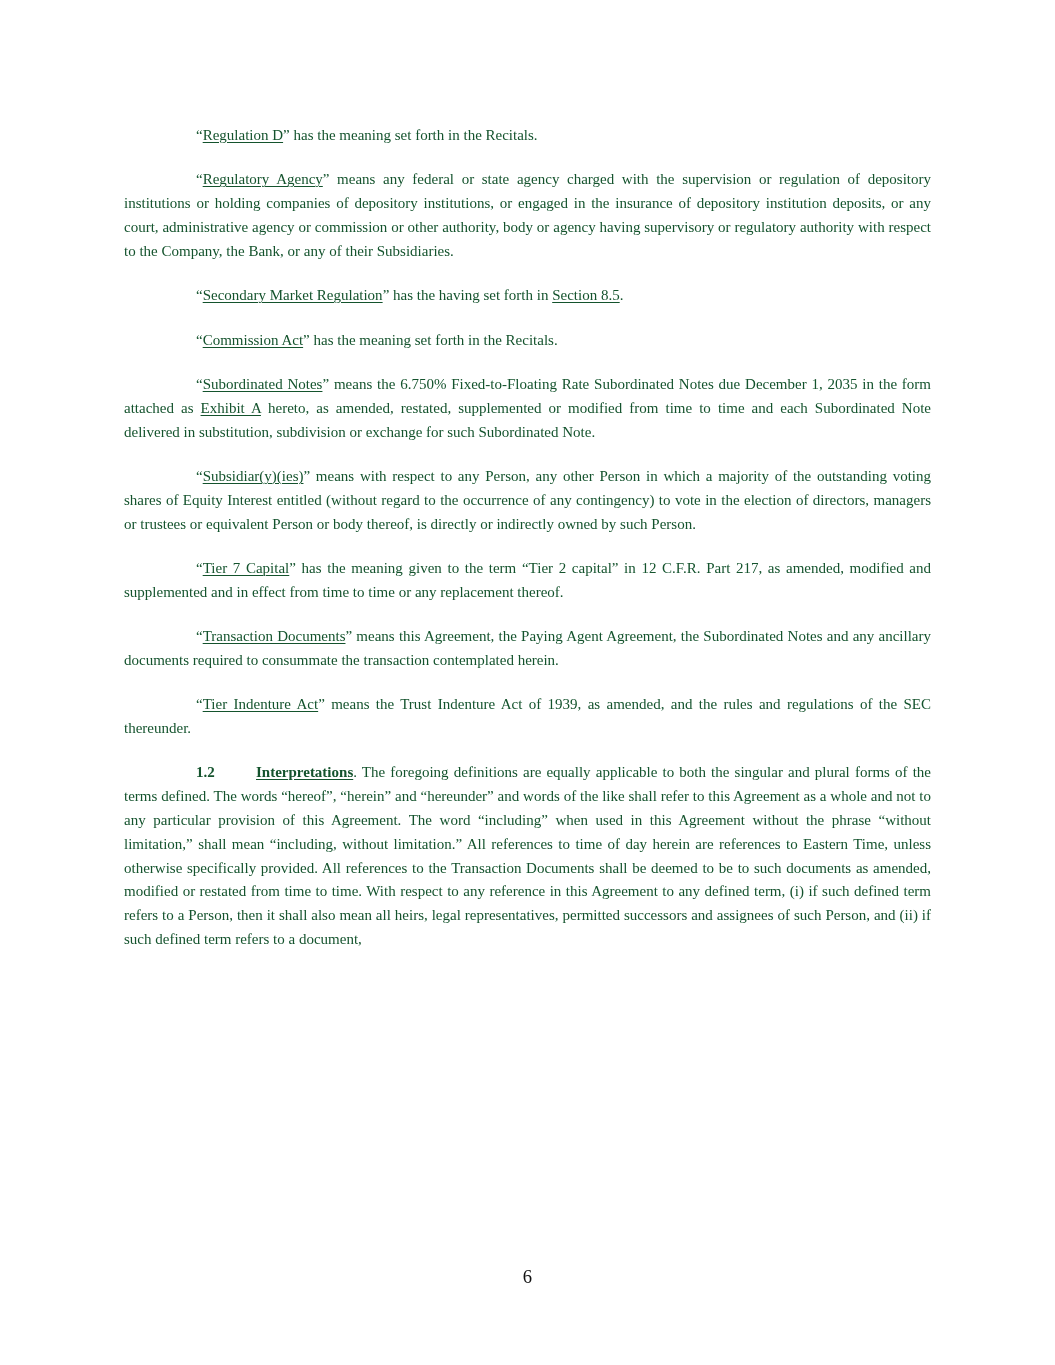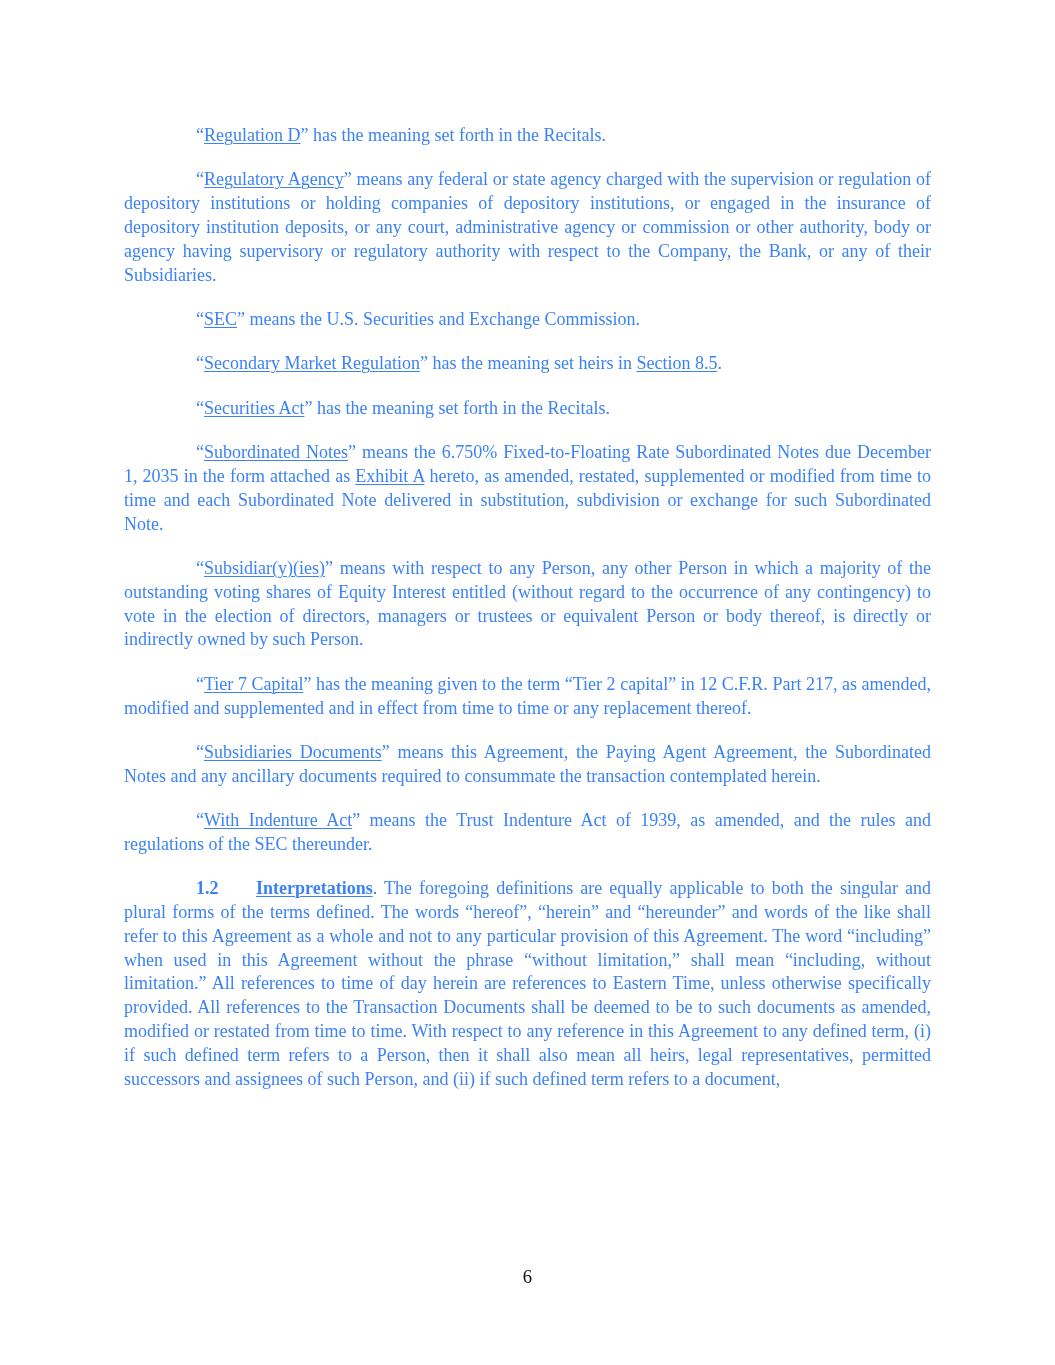--- a/index.html
+++ b/index.html
@@ -1,54 +1,53 @@
 <!DOCTYPE html>
 <html><head>
 <meta charset="utf-8">
 <style>
   html, body { margin: 0; padding: 0; background: #ffffff; }
   body { width: 1055px; height: 1365px; position: relative; overflow: hidden; }
   .page {
     position: absolute; left: 124px; top: 124px; width: 807px;
-    font-family: "Liberation Serif", serif; font-size: 18px; line-height: 23.8px;
-    color: #3b82f6;
+    font-family: "Liberation Serif", serif; font-size: 15px; line-height: 23.8px;
+    color: #14532d;
   }
   .p { margin: 0 0 20.6px 0; text-align: justify; text-indent: 72px; }
   .p.last { margin-bottom: 4px; }
   .u { text-decoration: underline; text-underline-offset: 2px; text-decoration-thickness: 1px; }
   .b { font-weight: bold; }
   .secnum { display: inline-block; width: 60px; text-indent: 0; font-weight: bold; }
   .pagenum {
     position: absolute; left: 0; width: 1055px; top: 1266px; text-align: center;
     font-family: "Liberation Serif", serif; font-size: 18.6px; color: #111111;
   }
 </style>
 </head>
 <body>
 
 <div class="page">
 
   <p class="p"><span>“</span><span class="u">Regulation D</span><span>”</span><span> has the meaning set forth in the Recitals.</span></p>
 
   <p class="p"><span>“</span><span class="u">Regulatory Agency</span><span>”</span><span> means any federal or state agency charged with the supervision or regulation of depository institutions or holding companies of depository institutions, or engaged in the insurance of depository institution deposits, or any court, administrative agency or commission or other authority, body or agency having supervisory or regulatory authority with respect to the Company, the Bank, or any of their Subsidiaries.</span></p>
 
-  <p class="p"><span>“</span><span class="u">SEC</span><span>”</span><span> means the U.S. Securities and Exchange Commission.</span></p>
 
-  <p class="p"><span>“</span><span class="u">Secondary Market Regulation</span><span>”</span><span> has the meaning set heirs in </span><span class="u">Section 8.5</span><span>.</span></p>
+  <p class="p"><span>“</span><span class="u">Secondary Market Regulation</span><span>”</span><span> has the having set forth in </span><span class="u">Section 8.5</span><span>.</span></p>
 
-  <p class="p"><span>“</span><span class="u">Securities Act</span><span>”</span><span> has the meaning set forth in the Recitals.</span></p>
+  <p class="p"><span>“</span><span class="u">Commission Act</span><span>”</span><span> has the meaning set forth in the Recitals.</span></p>
 
   <p class="p"><span>“</span><span class="u">Subordinated Notes</span><span>”</span><span> means the 6.750% Fixed-to-Floating Rate Subordinated Notes due December 1, 2035 in the form attached as </span><span class="u">Exhibit A</span><span> hereto, as amended, restated, supplemented or modified from time to time and each Subordinated Note delivered in substitution, subdivision or exchange for such Subordinated Note.</span></p>
 
 
   <p class="p"><span>“</span><span class="u">Subsidiar(y)(ies)</span><span>”</span><span> means with respect to any Person, any other Person in which a majority of the outstanding voting shares of Equity Interest entitled (without regard to the occurrence of any contingency) to vote in the election of directors, managers or trustees or equivalent Person or body thereof, is directly or indirectly owned by such Person.</span></p>
 
   <p class="p"><span>“</span><span class="u">Tier 7 Capital</span><span>”</span><span> has the meaning given to the term “Tier 2 capital” in 12 C.F.R. Part 217, as amended, modified and supplemented and in effect from time to time or any replacement thereof.</span></p>
 
-  <p class="p"><span>“</span><span class="u">Subsidiaries Documents</span><span>”</span><span> means this Agreement, the Paying Agent Agreement, the Subordinated Notes and any ancillary documents required to consummate the transaction contemplated herein.</span></p>
+  <p class="p"><span>“</span><span class="u">Transaction Documents</span><span>”</span><span> means this Agreement, the Paying Agent Agreement, the Subordinated Notes and any ancillary documents required to consummate the transaction contemplated herein.</span></p>
 
-  <p class="p"><span>“</span><span class="u">With Indenture Act</span><span>”</span><span> means the Trust Indenture Act of 1939, as amended, and the rules and regulations of the SEC thereunder.</span></p>
+  <p class="p"><span>“</span><span class="u">Tier Indenture Act</span><span>”</span><span> means the Trust Indenture Act of 1939, as amended, and the rules and regulations of the SEC thereunder.</span></p>
 
   <p class="p last"><span class="secnum">1.2</span><span class="b u">Interpretations</span><span>.</span><span>  The foregoing definitions are equally applicable to both the singular and plural forms of the terms defined.  The words “hereof”, “herein” and “hereunder” and words of the like shall refer to this Agreement as a whole and not to any particular provision of this Agreement.  The word “including” when used in this Agreement without the phrase “without limitation,” shall mean “including, without limitation.” All references to time of day herein are references to Eastern Time, unless otherwise specifically provided. All references to the Transaction Documents shall be deemed to be to such documents as amended, modified or restated from time to time. With respect to any reference in this Agreement to any defined term, (i) if such defined term refers to a Person, then it shall also mean all heirs, legal representatives, permitted successors and assignees of such Person, and (ii) if such defined term refers to a document,</span></p>
 
 </div>
 
 <div class="pagenum">6</div>
 
 </body></html>

